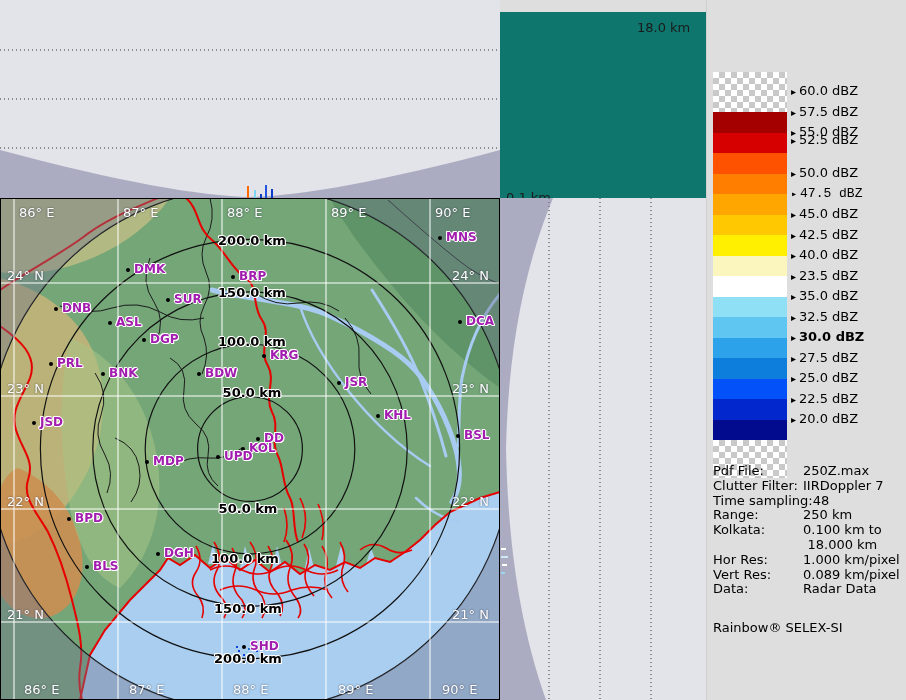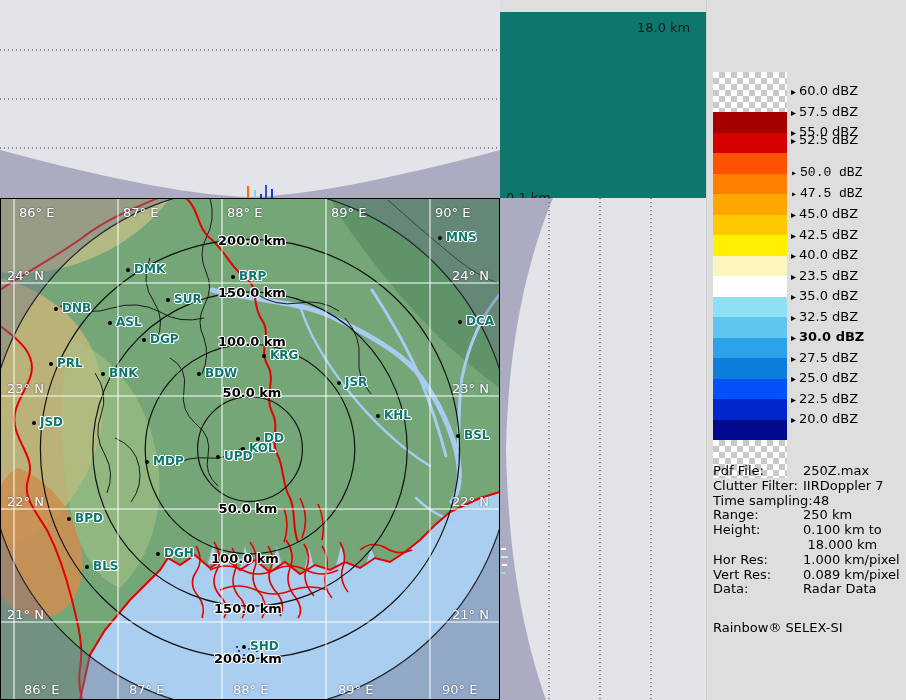--- a/index.html
+++ b/index.html
@@ -12,21 +12,21 @@
   .axis-label{position:absolute;font-size:13px;color:#1a1a1a;white-space:nowrap;}
   
   .map{position:absolute;left:0;top:198px;width:500px;height:502px;}
   .map svg{position:absolute;left:0;top:0;}
   #map-labels{position:absolute;left:0;top:0;width:500px;height:502px;pointer-events:none;}
   .lonlat{position:absolute;font-size:13px;color:#fff;text-shadow:0 0 2px rgba(40,40,60,.8);white-space:nowrap;}
   .ringlab{position:absolute;transform:translateX(-50%);font-size:13px;font-weight:bold;color:#000;white-space:nowrap;
            text-shadow:1px 0 0 #fff,-1px 0 0 #fff,0 1px 0 #fff,0 -1px 0 #fff,1px 1px 0 #fff,-1px -1px 0 #fff;}
   .city{position:absolute;white-space:nowrap;}
   .city .dot{position:absolute;left:-2px;top:-2px;width:4px;height:4px;background:#000;border-radius:50%;}
-  .city .code{position:absolute;left:6px;top:-8px;font-size:12px;font-weight:bold;color:#0f766e;
+  .city .code{position:absolute;left:6px;top:-8px;font-size:12px;font-weight:bold;color:#a21caf;
            text-shadow:1px 0 0 #fff,-1px 0 0 #fff,0 1px 0 #fff,0 -1px 0 #fff,1px 1px 0 #fff,-1px -1px 0 #fff;}
   
   .legend{position:absolute;left:706px;top:0;width:200px;height:700px;background:#DEDEDE;border-left:1px solid #cfcfcf;}
   .legend-title{position:absolute;top:6px;left:0;width:100%;text-align:center;font-size:15px;line-height:21px;color:#000;}
   .scale{position:absolute;left:6px;top:72px;width:190px;height:392px;}
   .bar{position:absolute;left:0;top:0;width:74px;}
   .band{width:74px;}
   .checker{background-color:#fff;
     background-image:linear-gradient(45deg,#c9c9c9 25%,transparent 25%,transparent 75%,#c9c9c9 75%),
                      linear-gradient(45deg,#c9c9c9 25%,transparent 25%,transparent 75%,#c9c9c9 75%);
@@ -343,21 +343,21 @@
           <div class="band" style="height: 20.5px; background: rgb(3, 81, 248);"></div>
           <div class="band" style="height: 20.5px; background: rgb(2, 39, 204);"></div>
           <div class="band" style="height: 20.5px; background: rgb(2, 10, 142);"></div>
           <div class="band checker" style="height: 38px;"></div>
         </div>
       <div id="scale-labels">
           <div class="scale-label" style="top: 11px;"><span class="arr">▸</span><span>60.0 dBZ</span></div>
           <div class="scale-label" style="top: 31.5px;"><span class="arr">▸</span><span>57.5 dBZ</span></div>
           <div class="scale-label" style="top: 52px;"><span class="arr">▸</span><span>55.0 dBZ</span></div>
           <div class="scale-label" style="top: 60px;"><span class="arr">▸</span><span>52.5 dBZ</span></div>
-          <div class="scale-label" style="top: 93px; font-family: Liberation Mono, monospace;"><span class="arr">▸</span><span>50.0 dBZ</span></div>
+          <div class="scale-label" style="top: 93px;"><span class="arr">▸</span><span>50.0 dBZ</span></div>
           <div class="scale-label" style="top: 113.5px; font-family: Liberation Mono, monospace;"><span class="arr">▸</span><span>47.5 dBZ</span></div>
           <div class="scale-label" style="top: 134px;"><span class="arr">▸</span><span>45.0 dBZ</span></div>
           <div class="scale-label" style="top: 154.5px;"><span class="arr">▸</span><span>42.5 dBZ</span></div>
           <div class="scale-label" style="top: 175px;"><span class="arr">▸</span><span>40.0 dBZ</span></div>
           <div class="scale-label" style="top: 195.5px;"><span class="arr">▸</span><span>23.5 dBZ</span></div>
           <div class="scale-label" style="top: 216px;"><span class="arr">▸</span><span>35.0 dBZ</span></div>
           <div class="scale-label" style="top: 236.5px;"><span class="arr">▸</span><span>32.5 dBZ</span></div>
           <div class="scale-label" style="top: 257px; font-weight: bold;"><span class="arr">▸</span><span>30.0 dBZ</span></div>
           <div class="scale-label" style="top: 277.5px;"><span class="arr">▸</span><span>27.5 dBZ</span></div>
           <div class="scale-label" style="top: 298px;"><span class="arr">▸</span><span>25.0 dBZ</span></div>
@@ -376,21 +376,21 @@
         </div>
         <div class="meta-row">
           <div class="k">Time sampling:</div>
           <div class="v">48</div>
         </div>
         <div class="meta-row">
           <div class="k">Range:</div>
           <div class="v">250 km</div>
         </div>
         <div class="meta-row">
-          <div class="k">Height:</div>
+          <div class="k">Kolkata:</div>
           <div class="v">0.100 km to
 18.000 km</div>
         </div>
         <div class="meta-row">
           <div class="k">Hor Res:</div>
           <div class="v">1.000 km/pixel</div>
         </div>
         <div class="meta-row">
           <div class="k">Vert Res:</div>
           <div class="v">0.089 km/pixel</div>

